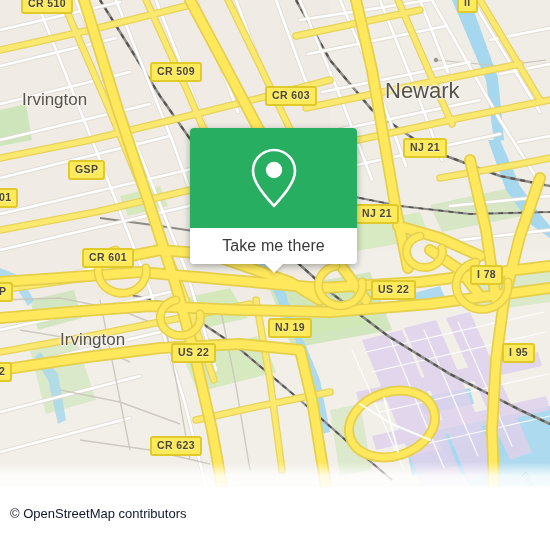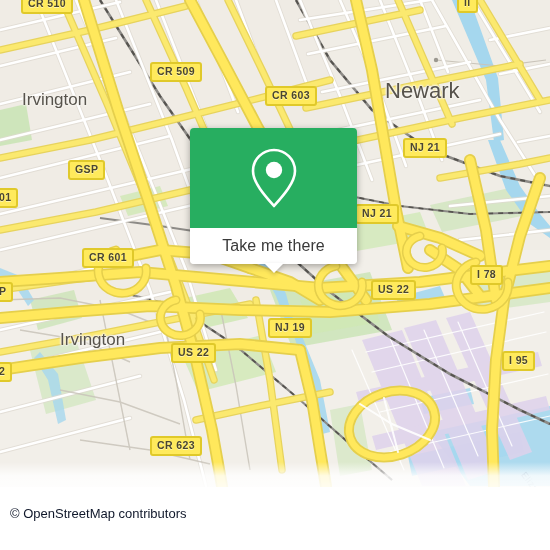--- a/index.html
+++ b/index.html
@@ -414,21 +414,21 @@
       <div class="shield" style="left:150px; top:62px;">CR 509</div>
       <div class="shield" style="left:265px; top:86px;">CR 603</div>
       <div class="shield" style="left:403px; top:138px;">NJ 21</div>
       <div class="shield" style="left:68px;  top:160px;">GSP</div>
       <div class="shield" style="left:82px;  top:248px;">CR 601</div>
       <div class="shield" style="left:355px; top:204px;">NJ 21</div>
       <div class="shield" style="left:371px; top:280px;">US 22</div>
       <div class="shield" style="left:470px; top:265px;">I 78</div>
       <div class="shield" style="left:268px; top:318px;">NJ 19</div>
       <div class="shield" style="left:171px; top:343px;">US 22</div>
-      <div class="shield" style="left:502px; top:351px;text-align:center;">I 95</div>
+      <div class="shield" style="left:502px; top:343px;text-align:center;">I 95</div>
       <div class="shield" style="left:150px; top:436px;">CR 623</div>
       <div class="shield" style="left:-8px;  top:188px;">01</div>
       <div class="shield" style="left:-8px;  top:282px;">P</div>
       <div class="shield" style="left:-8px;  top:362px;">2</div>
       <div class="shield" style="left:457px; top:-7px;">ll</div>
     </div>
 
     <div class="callout">
       <div class="callout-top">
         <svg width="56" height="66" viewBox="0 0 56 66">

